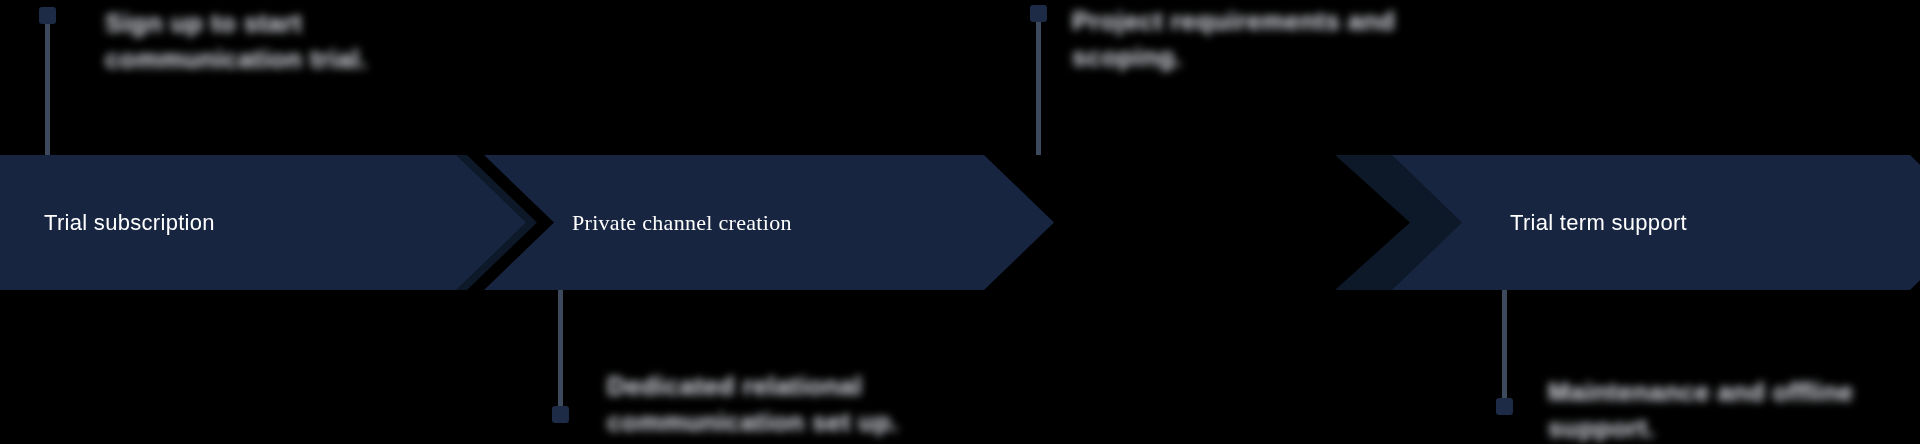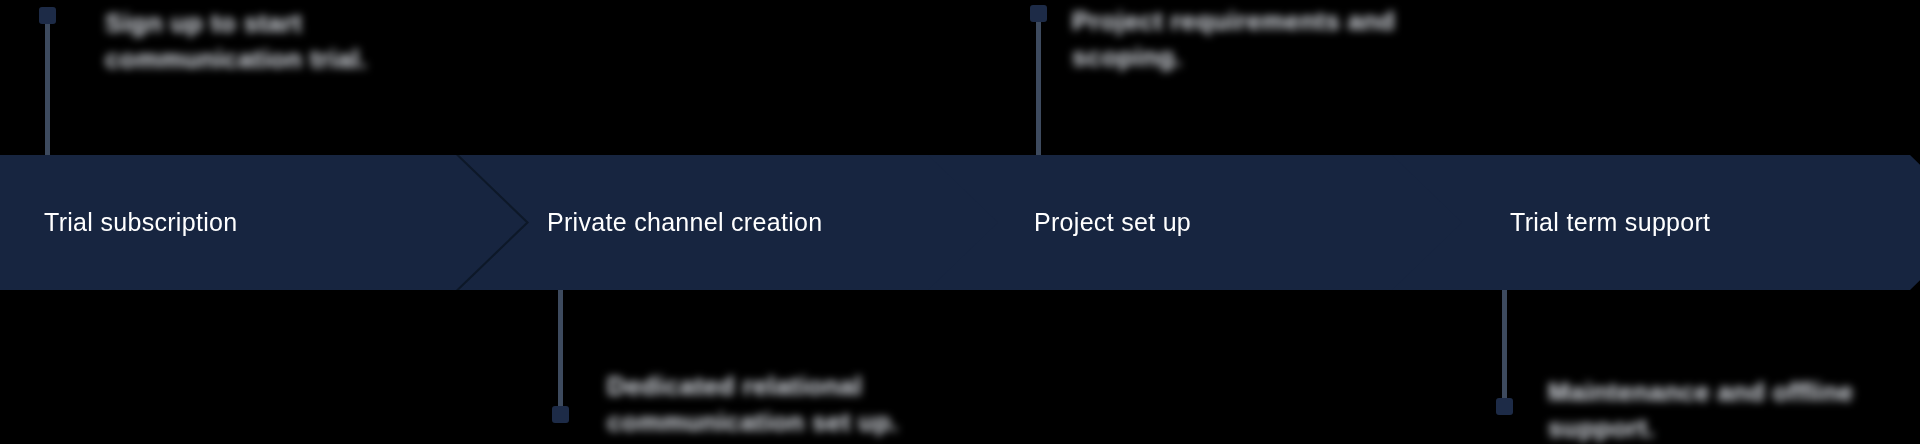--- a/index.html
+++ b/index.html
@@ -10,32 +10,32 @@
     overflow:hidden;
     font-family:"Liberation Sans", sans-serif;
   }
 
   
   .stage {
     position:absolute; top:155px; height:135px;
     background:var(--chevron,#172540);
     display:flex; align-items:center;
     color:var(--stage-text,#ffffff);
-    font-size:25px; font-weight:500; letter-spacing:0.3px;
+    font-size:22px; font-weight:500; letter-spacing:0.3px;
     z-index:2;
   }
   .stage-first {
     left:0; width:482px;
     clip-path:polygon(0 0, calc(100% - 70px) 0, 100% 50%, calc(100% - 70px) 100%, 0 100%);
     padding-left:44px;
   }
   .stage-mid {
     clip-path:polygon(0 0, calc(100% - 70px) 0, 100% 50%, calc(100% - 70px) 100%, 0 100%, 70px 50%);
   }
-  .s2 { left:459px;  width:482px; padding-left:88px; }
+  .s2 { left:484px;  width:482px; padding-left:88px;font-family:Liberation Serif, serif; }
   .s3 { left:928px;  width:482px; padding-left:106px; }
   .s4 { left:1392px; width:470px; padding-left:118px; }
 
   
   .junction {
     position:absolute; top:155px; height:135px; width:130px;
     background:var(--junction,#0d1828);
     clip-path:polygon(0 0, 60px 0, 130px 50%, 60px 100%, 0 100%, 75px 50%);
     z-index:1;
   }
@@ -96,23 +96,20 @@
   <div class="junction j1"></div>
   <div class="junction j2"></div>
   <div class="junction j3"></div>
 
   <div class="stage stage-first s1">
     <span>Trial subscription</span>
   </div>
   <div class="stage stage-mid s2">
     <span>Private channel creation</span>
   </div>
-  <div class="stage stage-mid s3">
-    <span>Project set up</span>
-  </div>
   <div class="stage stage-mid s4">
     <span>Trial term support</span>
   </div>
 
   <div class="annotation a1">
     <div>Sign up to start</div>
     <div>communication trial.</div>
   </div>
   <div class="annotation a2">
     <div>Project requirements and</div>

